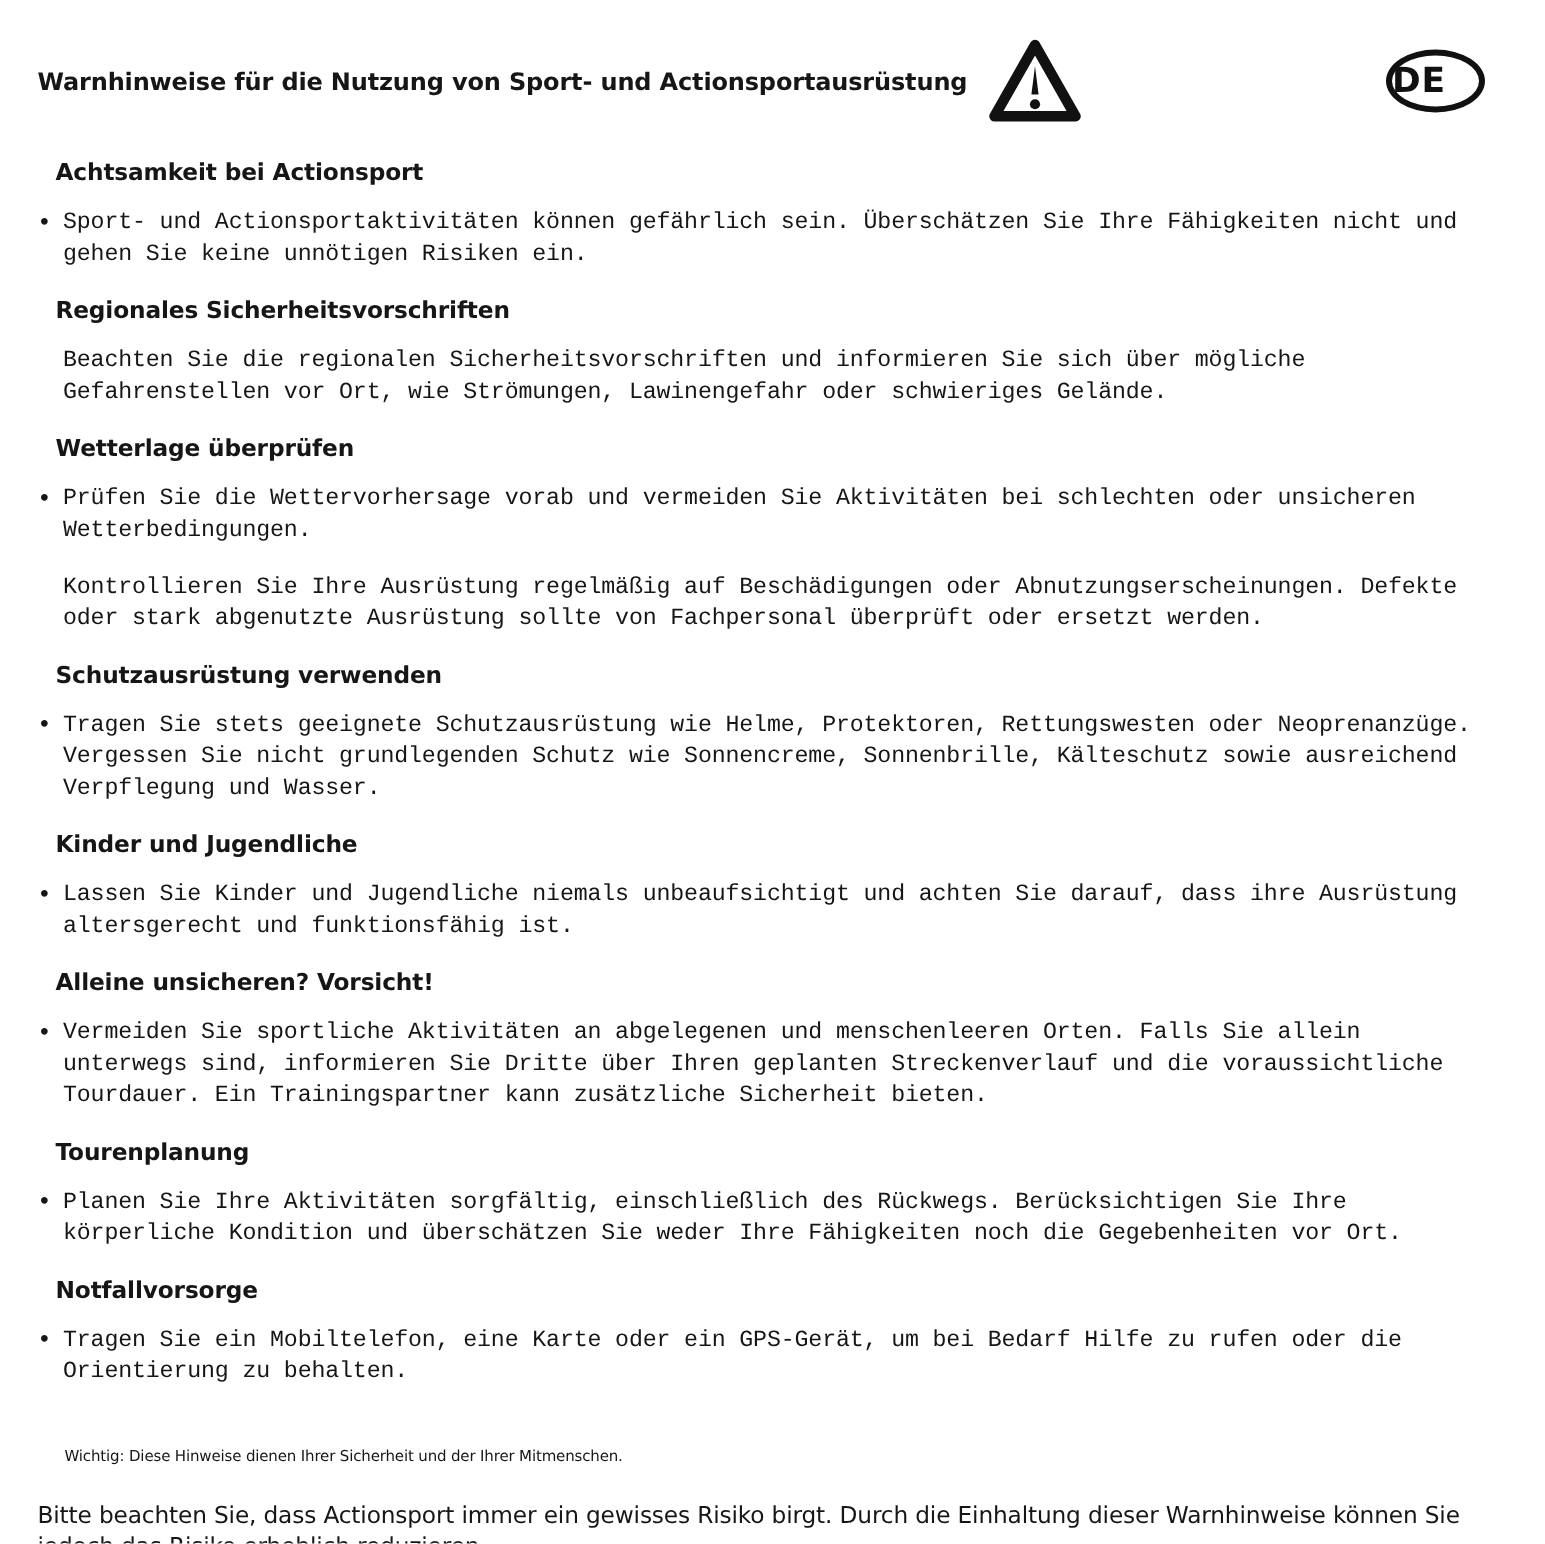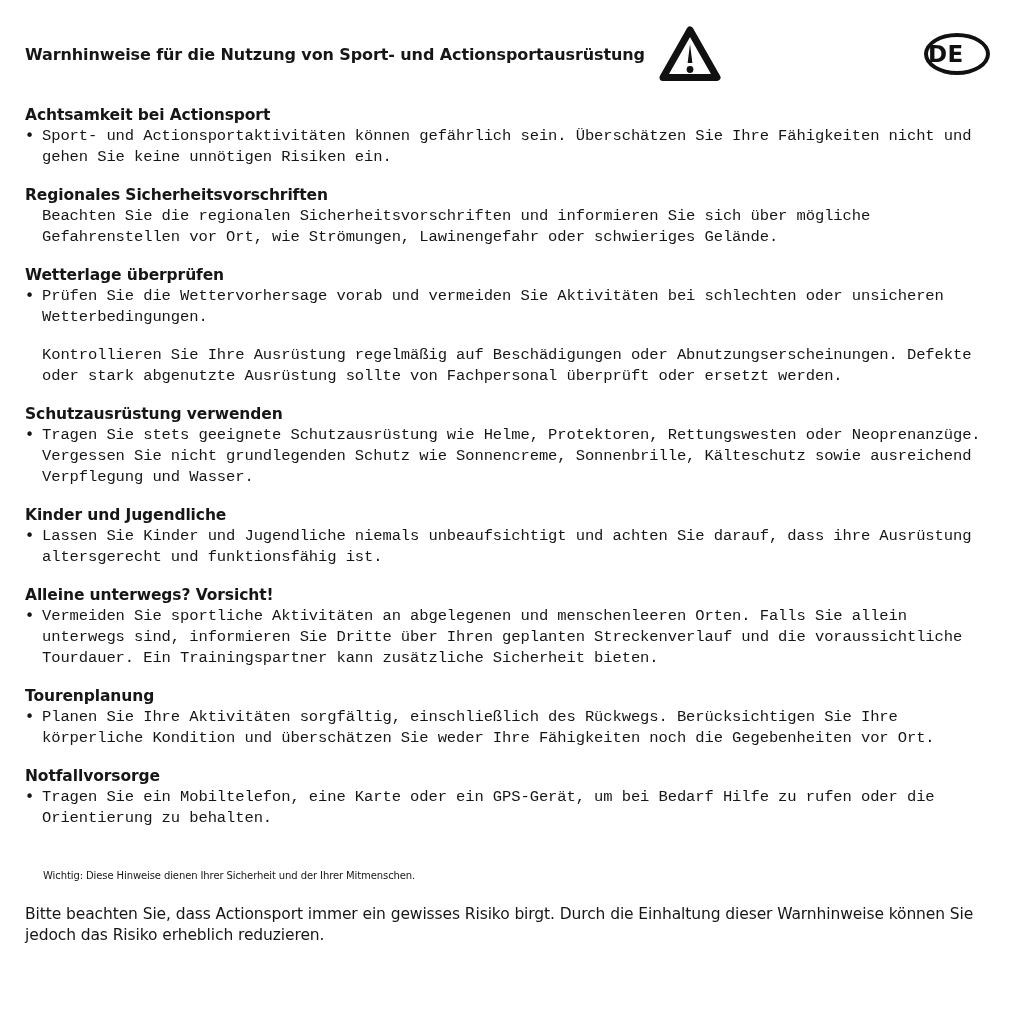--- a/index.html
+++ b/index.html
@@ -55,21 +55,21 @@
     font-size: 23px;
     letter-spacing: 0.5px;
     color: #111;
   }
   
   .content { margin-top: 22px; }
   .section { margin: 0 0 17px 0; }
   .section-heading {
     font-size: 15.5px;
     font-weight: bold;
-    margin: 0;
+    margin: 12px;
     line-height: 21px;
   }
   .item { display: flex; }
   .bullet {
     flex: none;
     width: 17px;
   }
   .item-text { margin: 0; font-family: Liberation Mono, monospace; }
   
   .footer { margin-top: 36px; }
@@ -140,21 +140,21 @@
         <h2 class="section-heading">Kinder und Jugendliche</h2>
         <div class="item">
           <span class="bullet"></span>
         </div>
         <div class="item">
           <span class="bullet">•</span>
           <p class="item-text">Lassen Sie Kinder und Jugendliche niemals unbeaufsichtigt und achten Sie darauf, dass ihre Ausrüstung altersgerecht und funktionsfähig ist.</p>
         </div>
       </div>
       <div class="section">
-        <h2 class="section-heading">Alleine unterwegs? Vorsicht!</h2>
+        <h2 class="section-heading">Alleine unsicheren? Vorsicht!</h2>
         <div class="item">
           <span class="bullet">•</span>
           <p class="item-text">Vermeiden Sie sportliche Aktivitäten an abgelegenen und menschenleeren Orten. Falls Sie allein unterwegs sind, informieren Sie Dritte über Ihren geplanten Streckenverlauf und die voraussichtliche Tourdauer. Ein Trainingspartner kann zusätzliche Sicherheit bieten.</p>
         </div>
       </div>
       <div class="section">
         <h2 class="section-heading">Tourenplanung</h2>
         <div class="item">
           <span class="bullet">•</span>
           <p class="item-text">Planen Sie Ihre Aktivitäten sorgfältig, einschließlich des Rückwegs. Berücksichtigen Sie Ihre körperliche Kondition und überschätzen Sie weder Ihre Fähigkeiten noch die Gegebenheiten vor Ort.</p>

